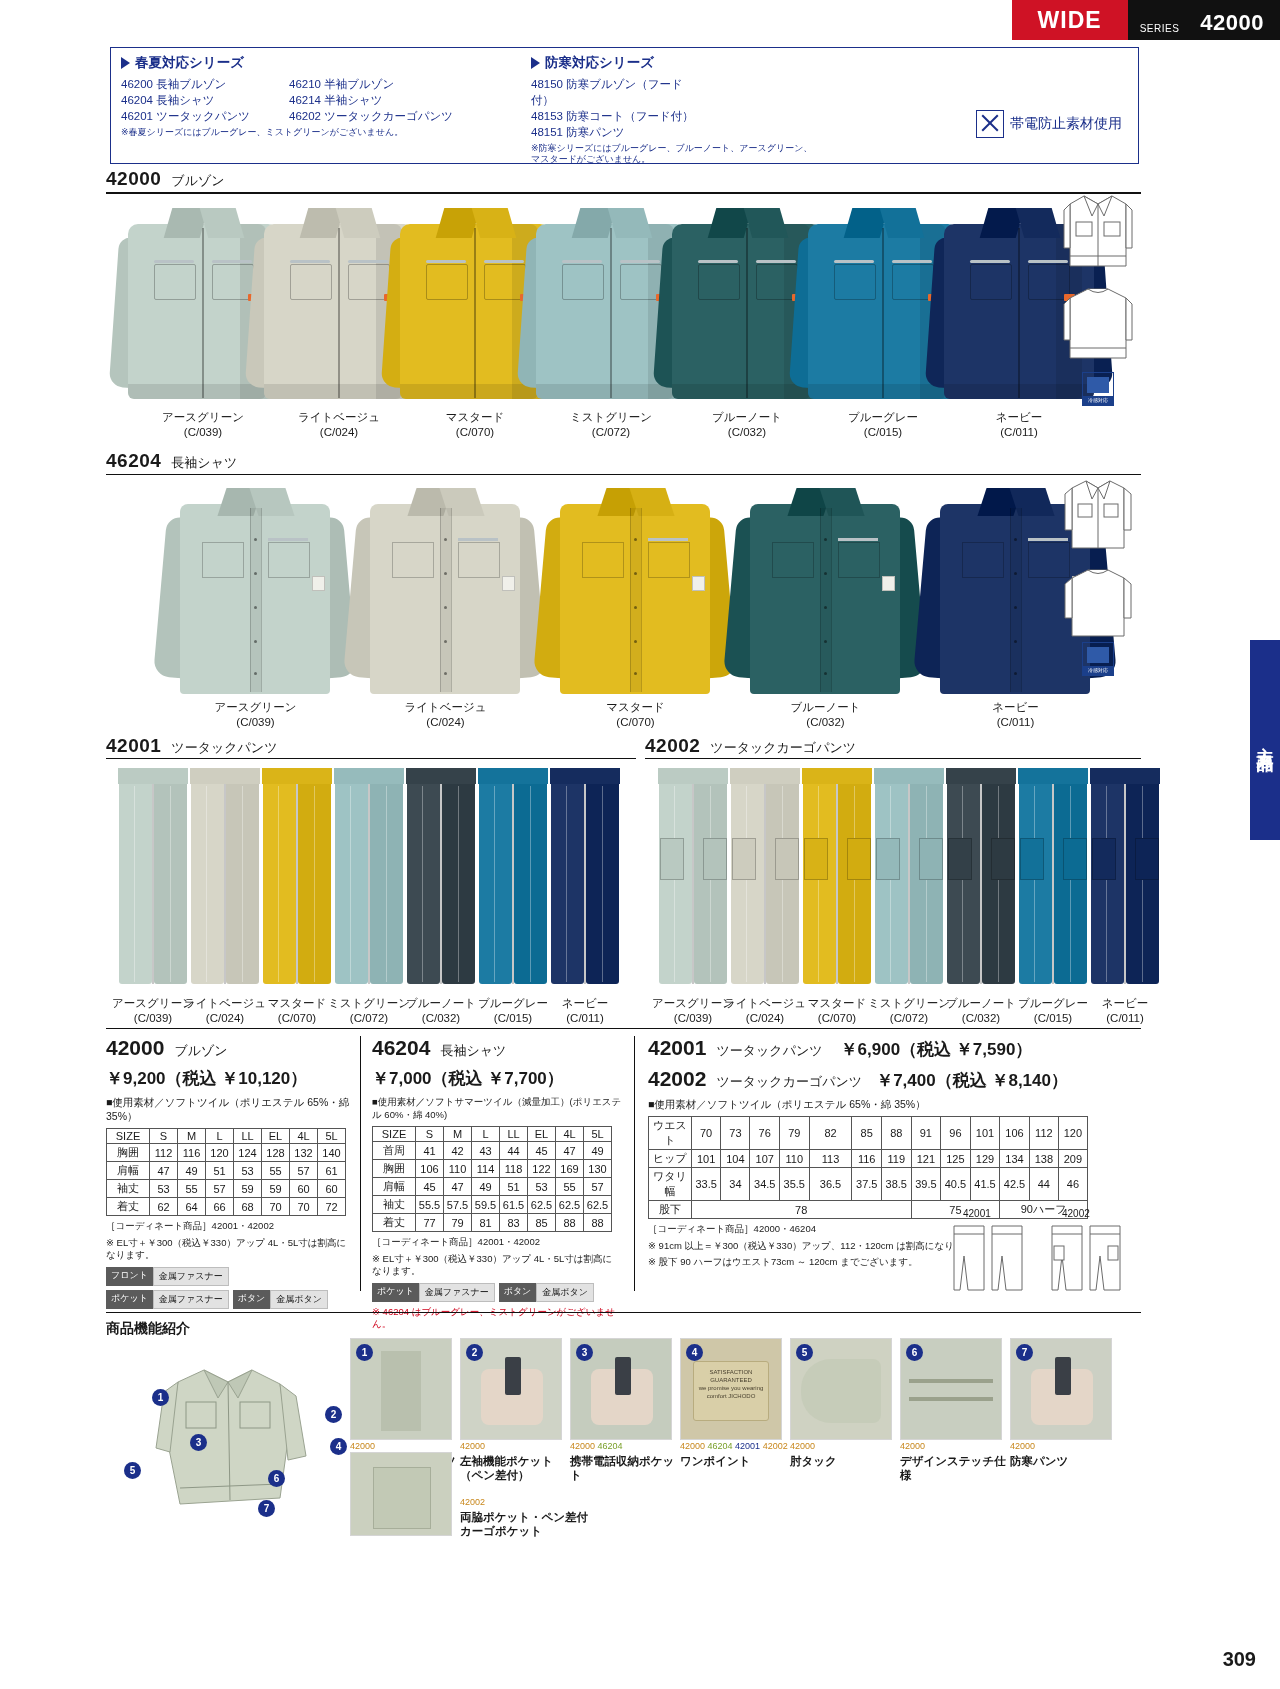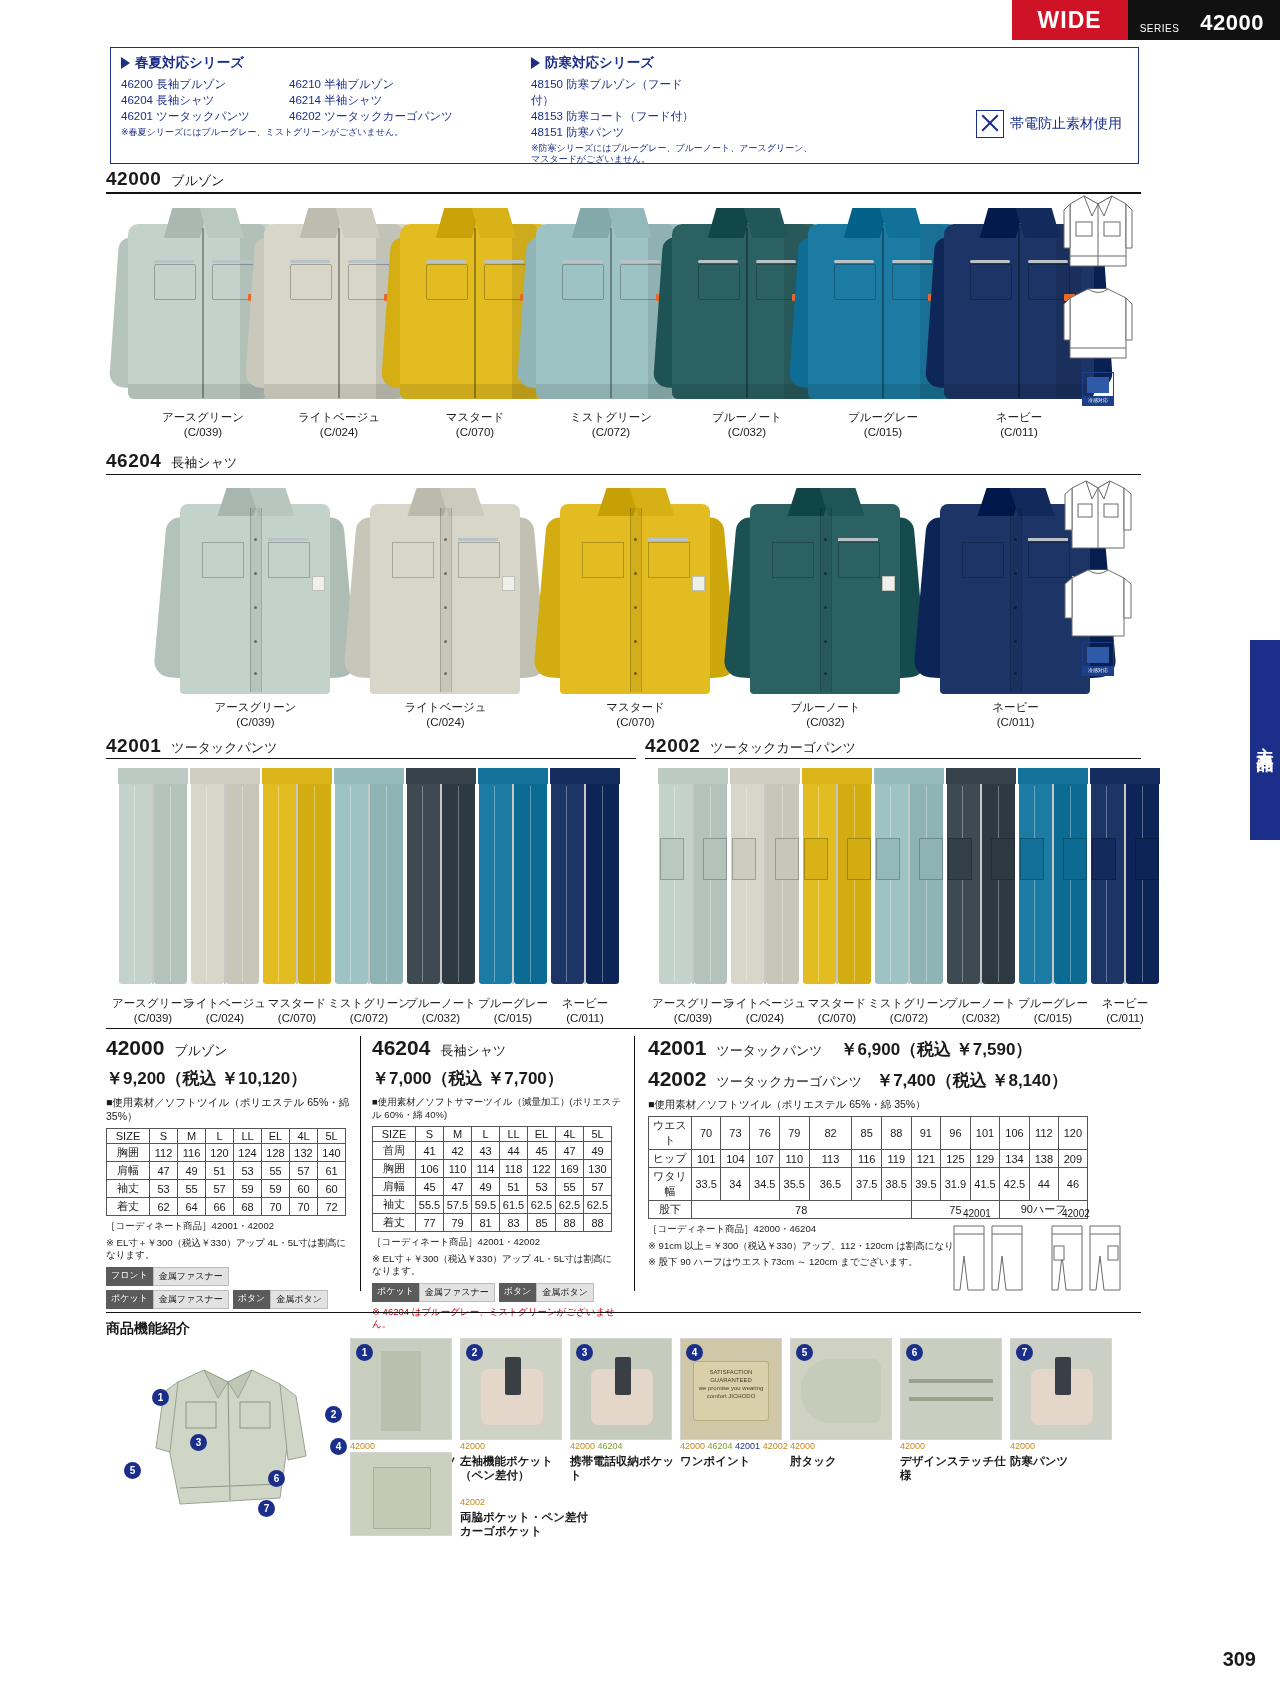--- a/index.html
+++ b/index.html
@@ -909,21 +909,21 @@
           <tr>
             <td style="width:48px">ワタリ幅</td>
             <td style="width:30px">33.5</td>
             <td style="width:30px">34</td>
             <td style="width:30px">34.5</td>
             <td style="width:30px">35.5</td>
             <td style="width:46px">36.5</td>
             <td style="width:30px">37.5</td>
             <td style="width:30px">38.5</td>
             <td style="width:30px">39.5</td>
-            <td style="width:30px">31.9</td>
+            <td style="width:30px">40.5</td>
             <td style="width:30px">41.5</td>
             <td style="width:30px">42.5</td>
             <td style="width:30px">44</td>
             <td style="width:30px">46</td>
           </tr>
           <tr>
             <td>股下</td>
             <td colspan="7">78</td>
             <td colspan="3">75</td>
             <td colspan="3">90ハーフ</td>

